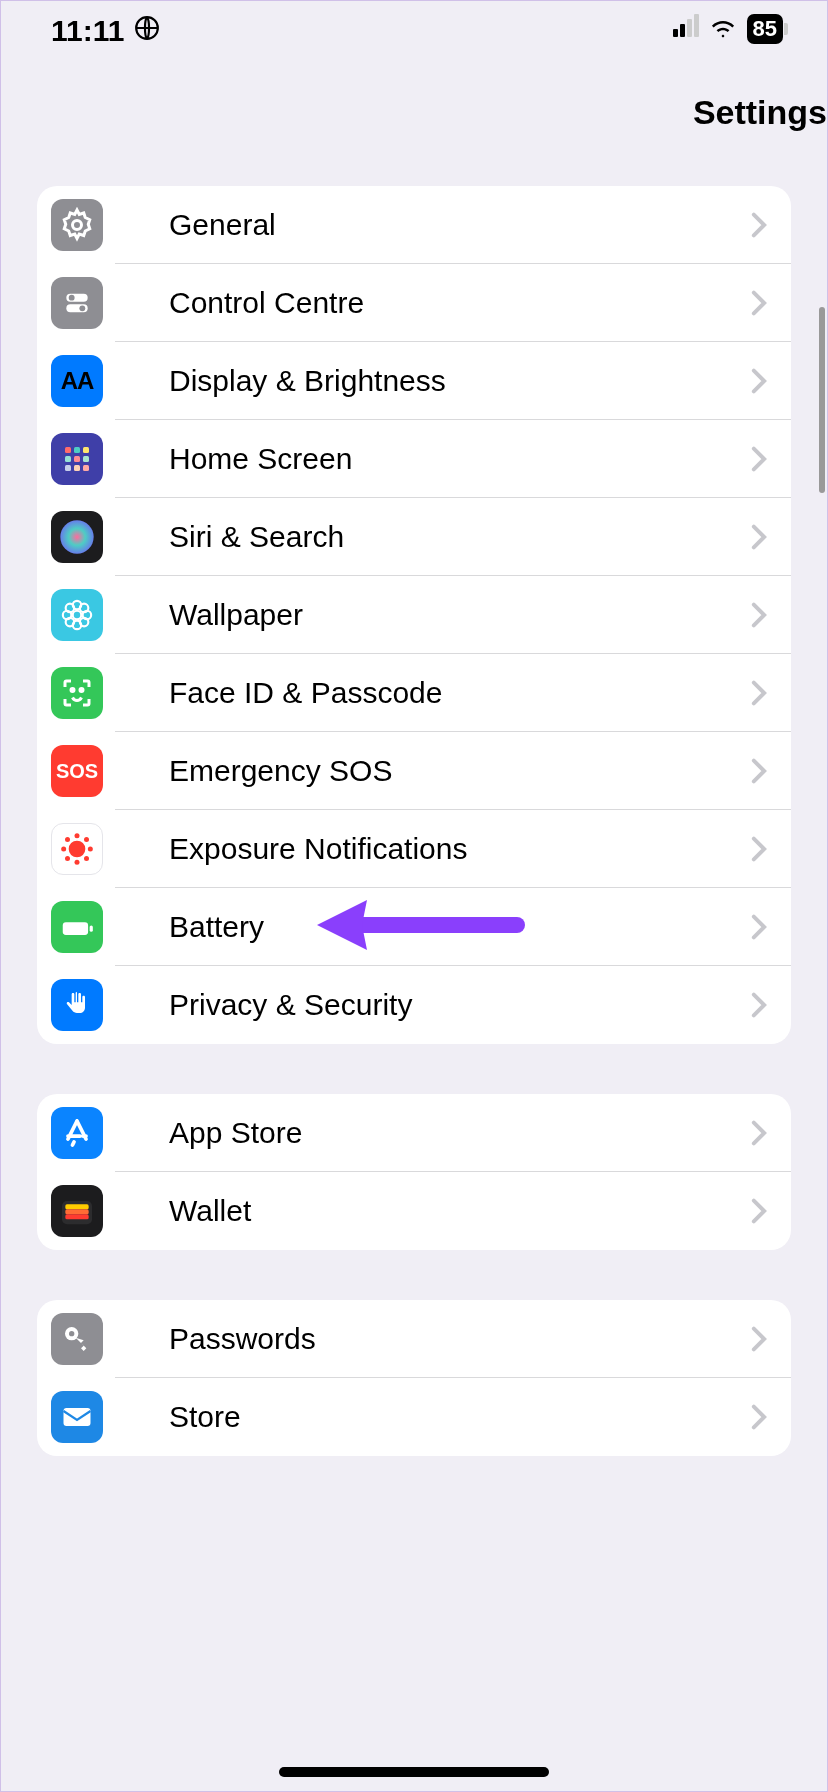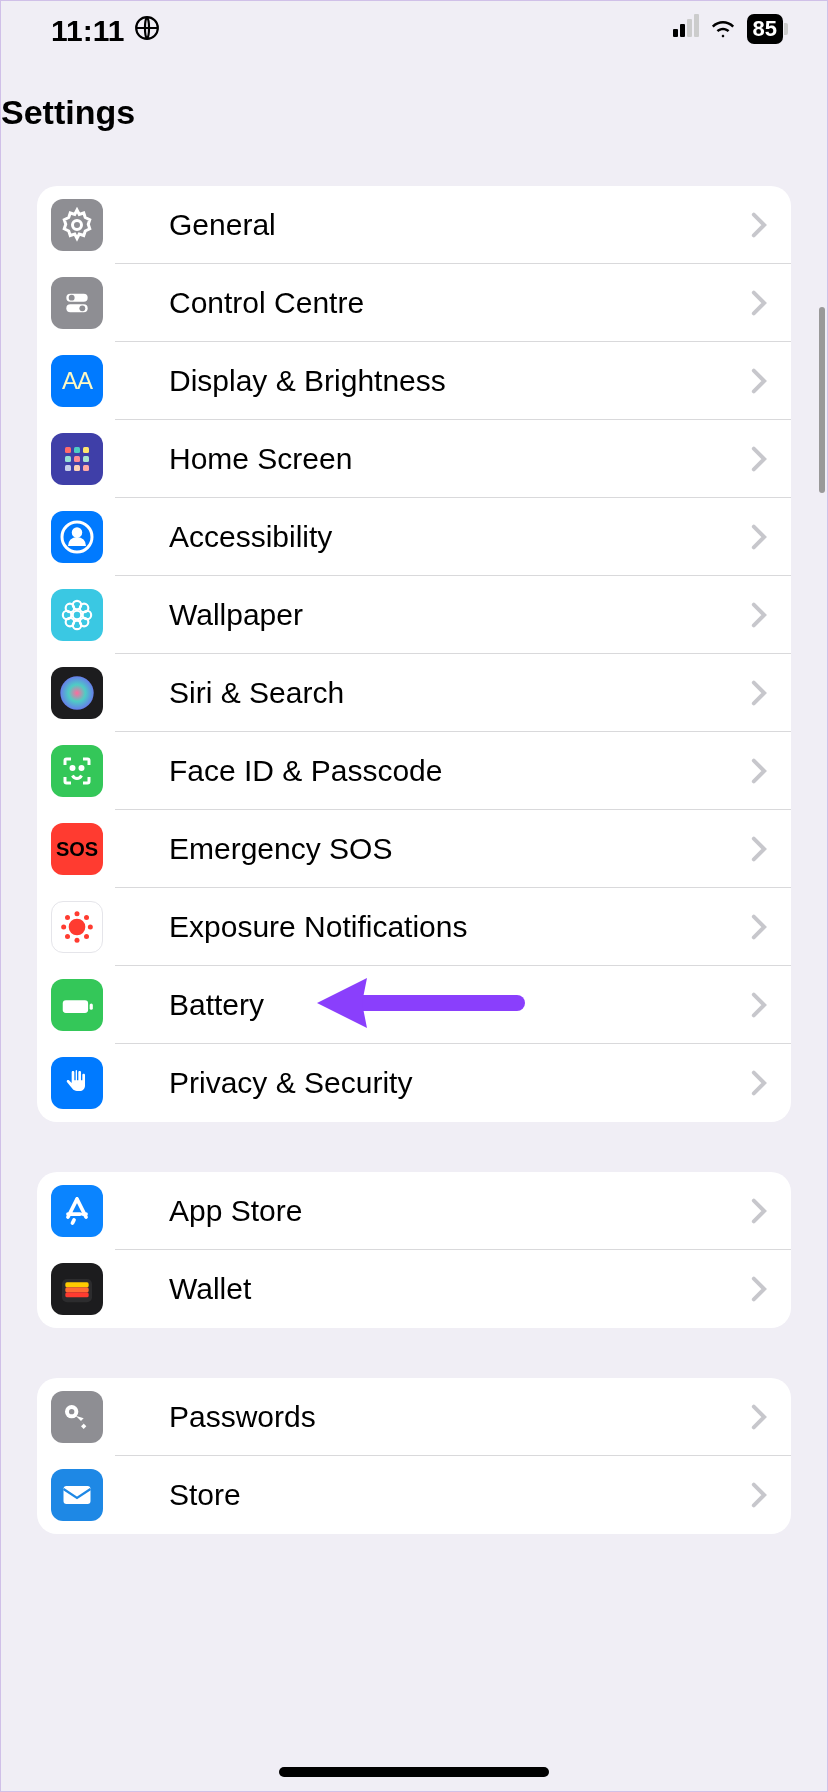--- a/index.html
+++ b/index.html
@@ -31,21 +31,21 @@
     .battery-badge {
       background: #000; color: #fff; font-size: 22px; font-weight: 700;
       padding: 2px 6px; border-radius: 7px; position: relative;
     }
     .battery-badge::after {
       content: ''; position: absolute; right: -5px; top: 50%;
       transform: translateY(-50%); width: 4px; height: 12px;
       background: #ccc; border-radius: 0 2px 2px 0;
     }
     .nav-title {
-      text-align: left;
+      text-align: right;
       font-size: 34px;
       font-weight: 700;
       padding: 32px 0 36px;
     }
     .content { padding: 18px 36px 0; }
     .group {
       background: #fff;
       border-radius: 20px;
       margin-bottom: 50px;
       overflow: hidden;
@@ -147,21 +147,21 @@
             <circle cx="16" cy="16" r="2.2" fill="#8e8e93"></circle>
           </svg>
         </div>
         <div class="row-label">Control Centre</div>
         <div class="chevron"><svg viewBox="0 0 12 20" fill="none" stroke="#c7c7cc" stroke-width="3" stroke-linecap="round">
             <path d="M2 2l8 8-8 8"></path>
           </svg></div>
       </div>
       <div class="row">
         <div class="app-icon" style="background:#007aff;">
-          <span style="color:#fef9c3;font-size:24px;font-weight:400;letter-spacing:-1px">AA</span>
+          <span style="color:#000000;font-size:24px;font-weight:700;letter-spacing:-1px">AA</span>
         </div>
         <div class="row-label">Display &amp; Brightness</div>
         <div class="chevron"><svg viewBox="0 0 12 20" fill="none" stroke="#c7c7cc" stroke-width="3" stroke-linecap="round">
             <path d="M2 2l8 8-8 8"></path>
           </svg></div>
       </div>
       <div class="row">
         <div class="app-icon" style="background:#3f3fa8;">
           <svg viewBox="0 0 24 24" width="36" height="36">
             <rect x="4" y="4" width="4" height="4" rx="1" fill="#ff6b6b"></rect>
@@ -174,28 +174,33 @@
             <rect x="10" y="16" width="4" height="4" rx="1" fill="#ffd3b6"></rect>
             <rect x="16" y="16" width="4" height="4" rx="1" fill="#ffaaa5"></rect>
           </svg>
         </div>
         <div class="row-label">Home Screen</div>
         <div class="chevron"><svg viewBox="0 0 12 20" fill="none" stroke="#c7c7cc" stroke-width="3" stroke-linecap="round">
             <path d="M2 2l8 8-8 8"></path>
           </svg></div>
       </div>
       <div class="row">
-        <div class="app-icon" style="background:#007aff;">
-          <svg viewBox="0 0 24 24" width="36" height="36" fill="none" stroke="#fff" stroke-width="2">
-            <circle cx="12" cy="12" r="10"></circle>
-            <circle cx="12" cy="9" r="2.5" fill="#fff"></circle>
-            <path d="M7 18c0-3 2-5 5-5s5 2 5 5" fill="#fff"></path>
-          </svg>
-        </div>
-        <div class="row-label">Accessibility</div>
+        <div class="app-icon" style="background:#1c1c1e;">
+          <svg viewBox="0 0 24 24" width="40" height="40">
+            <defs>
+              <radialGradient id="sg">
+                <stop offset="0%" stop-color="#ff6b9d"></stop>
+                <stop offset="50%" stop-color="#4ecdc4"></stop>
+                <stop offset="100%" stop-color="#667eea"></stop>
+              </radialGradient>
+            </defs>
+            <circle cx="12" cy="12" r="10" fill="url(#sg)"></circle>
+          </svg>
+        </div>
+        <div class="row-label">Siri &amp; Search</div>
         <div class="chevron"><svg viewBox="0 0 12 20" fill="none" stroke="#c7c7cc" stroke-width="3" stroke-linecap="round">
             <path d="M2 2l8 8-8 8"></path>
           </svg></div>
       </div>
       <div class="row">
         <div class="app-icon" style="background:#3ac8e3;">
           <svg viewBox="0 0 24 24" width="34" height="34" fill="none" stroke="#fff" stroke-width="1.5">
             <circle cx="12" cy="12" r="3"></circle>
             <circle cx="12" cy="5" r="3"></circle>
             <circle cx="12" cy="19" r="3"></circle>
@@ -206,54 +211,36 @@
             <circle cx="7" cy="17" r="3"></circle>
             <circle cx="17" cy="17" r="3"></circle>
           </svg>
         </div>
         <div class="row-label">Wallpaper</div>
         <div class="chevron"><svg viewBox="0 0 12 20" fill="none" stroke="#c7c7cc" stroke-width="3" stroke-linecap="round">
             <path d="M2 2l8 8-8 8"></path>
           </svg></div>
       </div>
       <div class="row">
-        <div class="app-icon" style="background:#1c1c1e;">
-          <svg viewBox="0 0 24 24" width="40" height="40">
-            <defs>
-              <radialGradient id="sg">
-                <stop offset="0%" stop-color="#ff6b9d"></stop>
-                <stop offset="50%" stop-color="#4ecdc4"></stop>
-                <stop offset="100%" stop-color="#667eea"></stop>
-              </radialGradient>
-            </defs>
-            <circle cx="12" cy="12" r="10" fill="url(#sg)"></circle>
-          </svg>
-        </div>
-        <div class="row-label">Siri &amp; Search</div>
-        <div class="chevron"><svg viewBox="0 0 12 20" fill="none" stroke="#c7c7cc" stroke-width="3" stroke-linecap="round">
-            <path d="M2 2l8 8-8 8"></path>
-          </svg></div>
-      </div>
-      <div class="row">
         <div class="app-icon" style="background:#34c759;">
           <svg viewBox="0 0 24 24" width="36" height="36" fill="none" stroke="#fff" stroke-width="2">
             <path d="M4 8V5a1 1 0 011-1h3M20 8V5a1 1 0 00-1-1h-3M4 16v3a1 1 0 001 1h3M20 16v3a1 1 0 01-1 1h-3"></path>
             <circle cx="9" cy="10" r="1" fill="#fff"></circle>
             <circle cx="15" cy="10" r="1" fill="#fff"></circle>
             <path d="M9 15s1 2 3 2 3-2 3-2"></path>
           </svg>
         </div>
         <div class="row-label">Face ID &amp; Passcode</div>
         <div class="chevron"><svg viewBox="0 0 12 20" fill="none" stroke="#c7c7cc" stroke-width="3" stroke-linecap="round">
             <path d="M2 2l8 8-8 8"></path>
           </svg></div>
       </div>
       <div class="row">
         <div class="app-icon" style="background:#ff3b30;">
-          <span style="color:#000000;font-size:20px;font-weight:800">SOS</span>
+          <span style="color:#ffffff;font-size:20px;font-weight:800">SOS</span>
         </div>
         <div class="row-label">Emergency SOS</div>
         <div class="chevron"><svg viewBox="0 0 12 20" fill="none" stroke="#c7c7cc" stroke-width="3" stroke-linecap="round">
             <path d="M2 2l8 8-8 8"></path>
           </svg></div>
       </div>
       <div class="row">
         <div class="app-icon" style="background:#fff;border:1px solid #e5e5ea;">
           <svg viewBox="0 0 24 24" width="40" height="40">
             <circle cx="12" cy="12" r="5" fill="#ff3b30"></circle>

